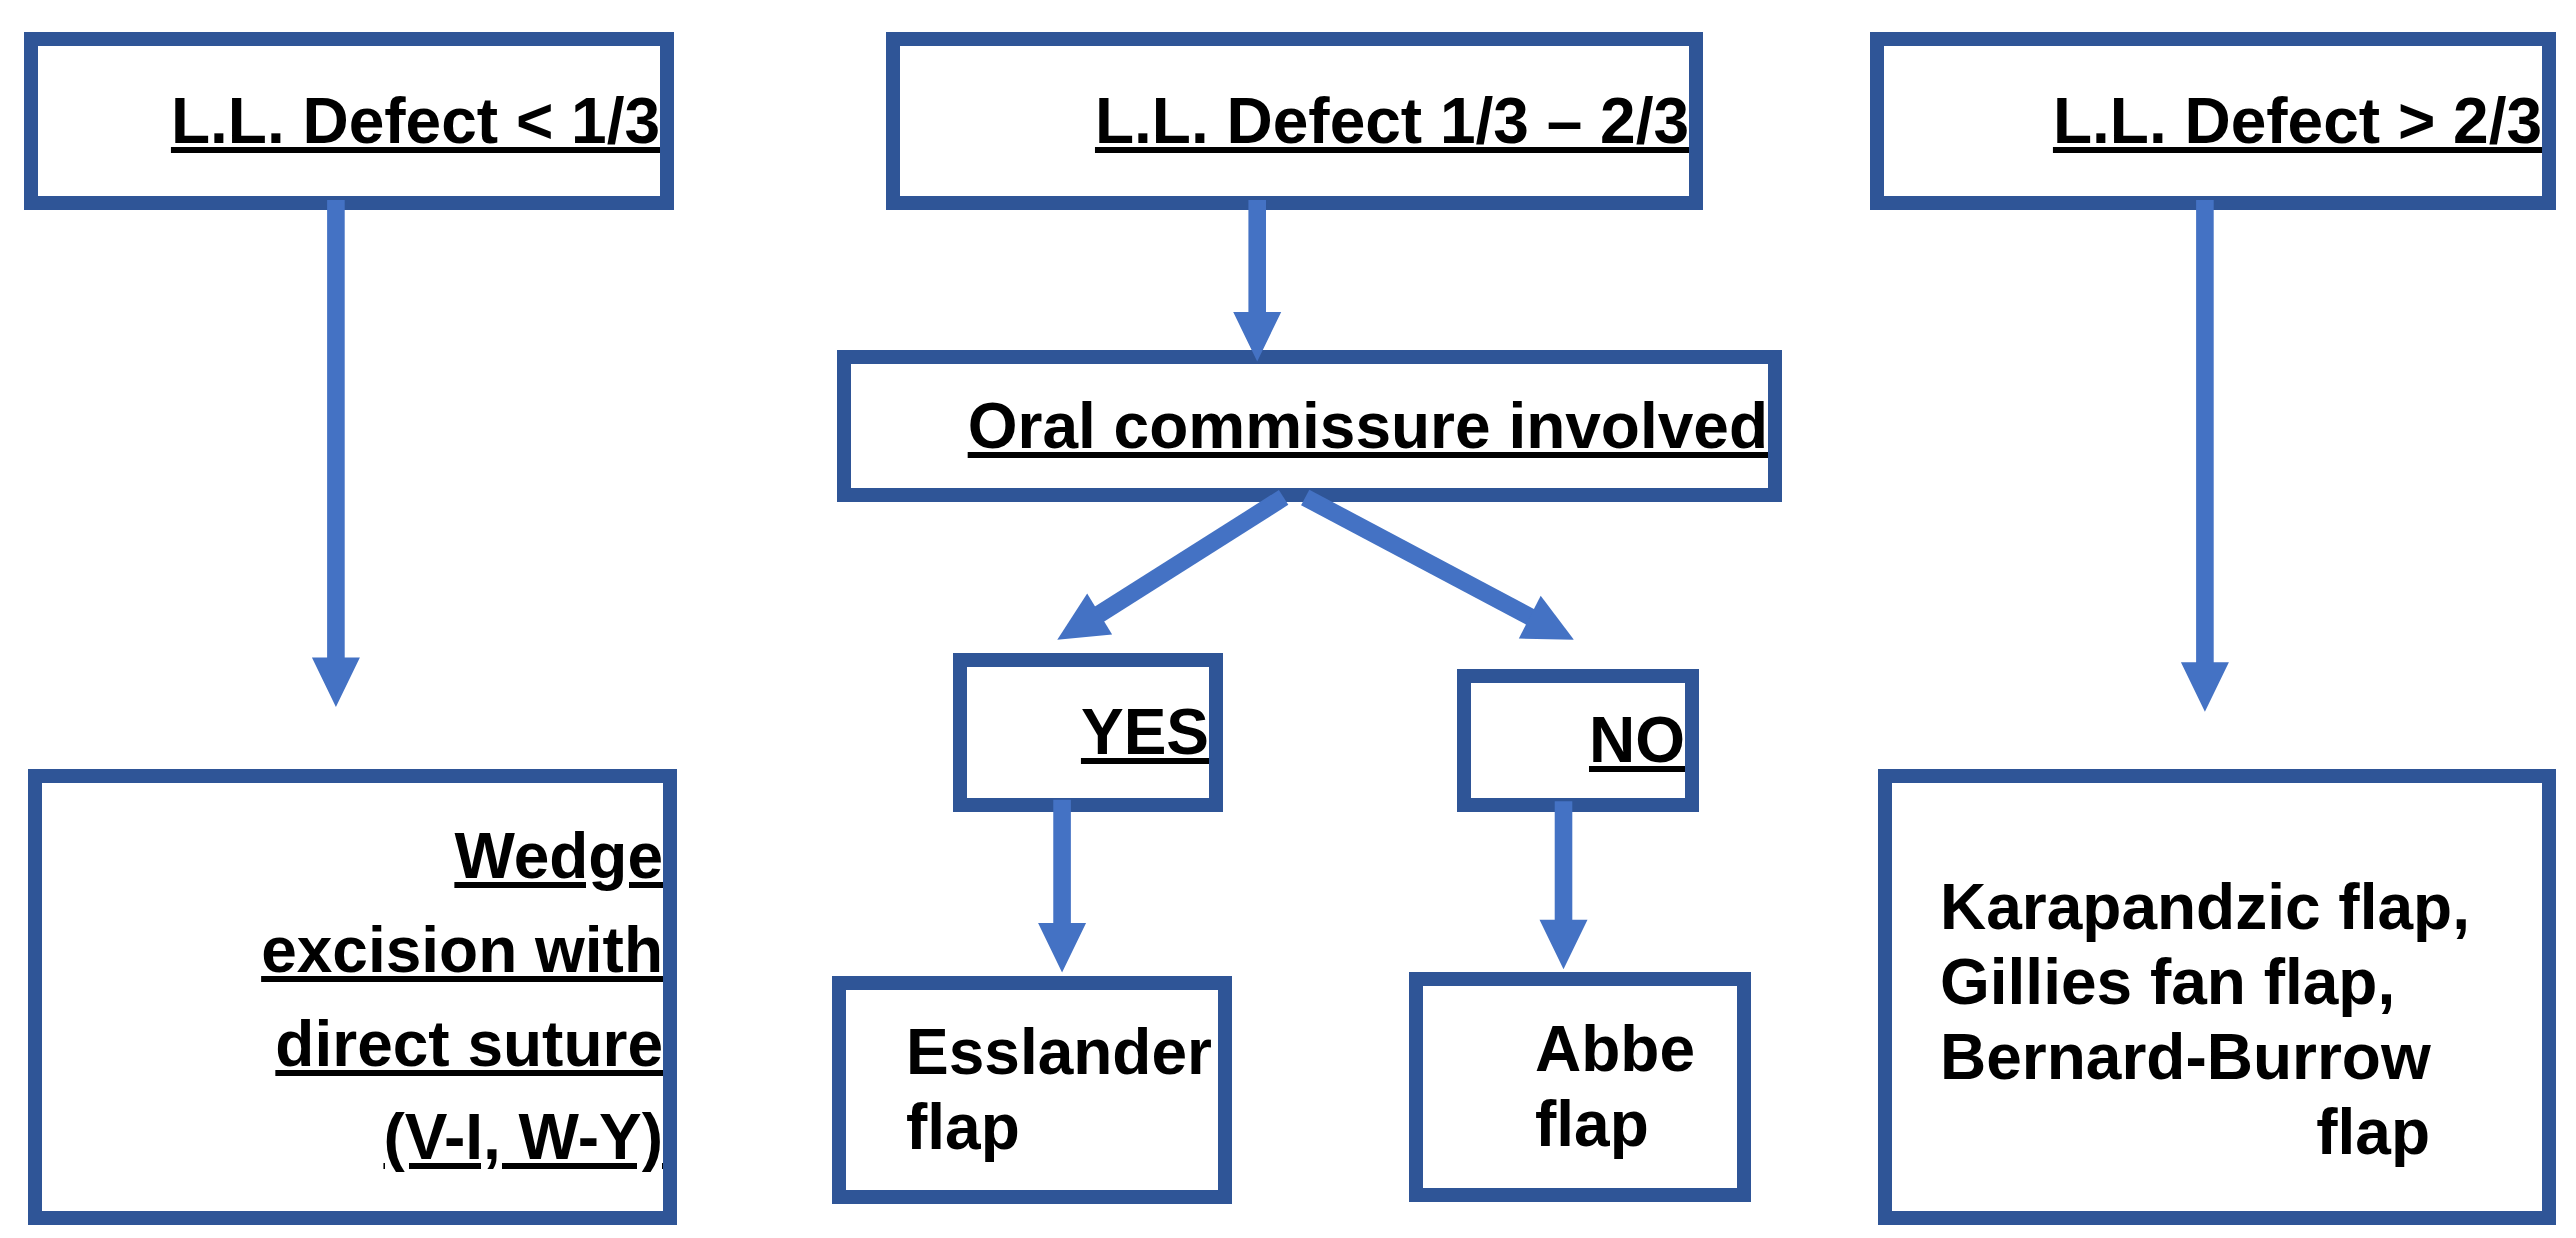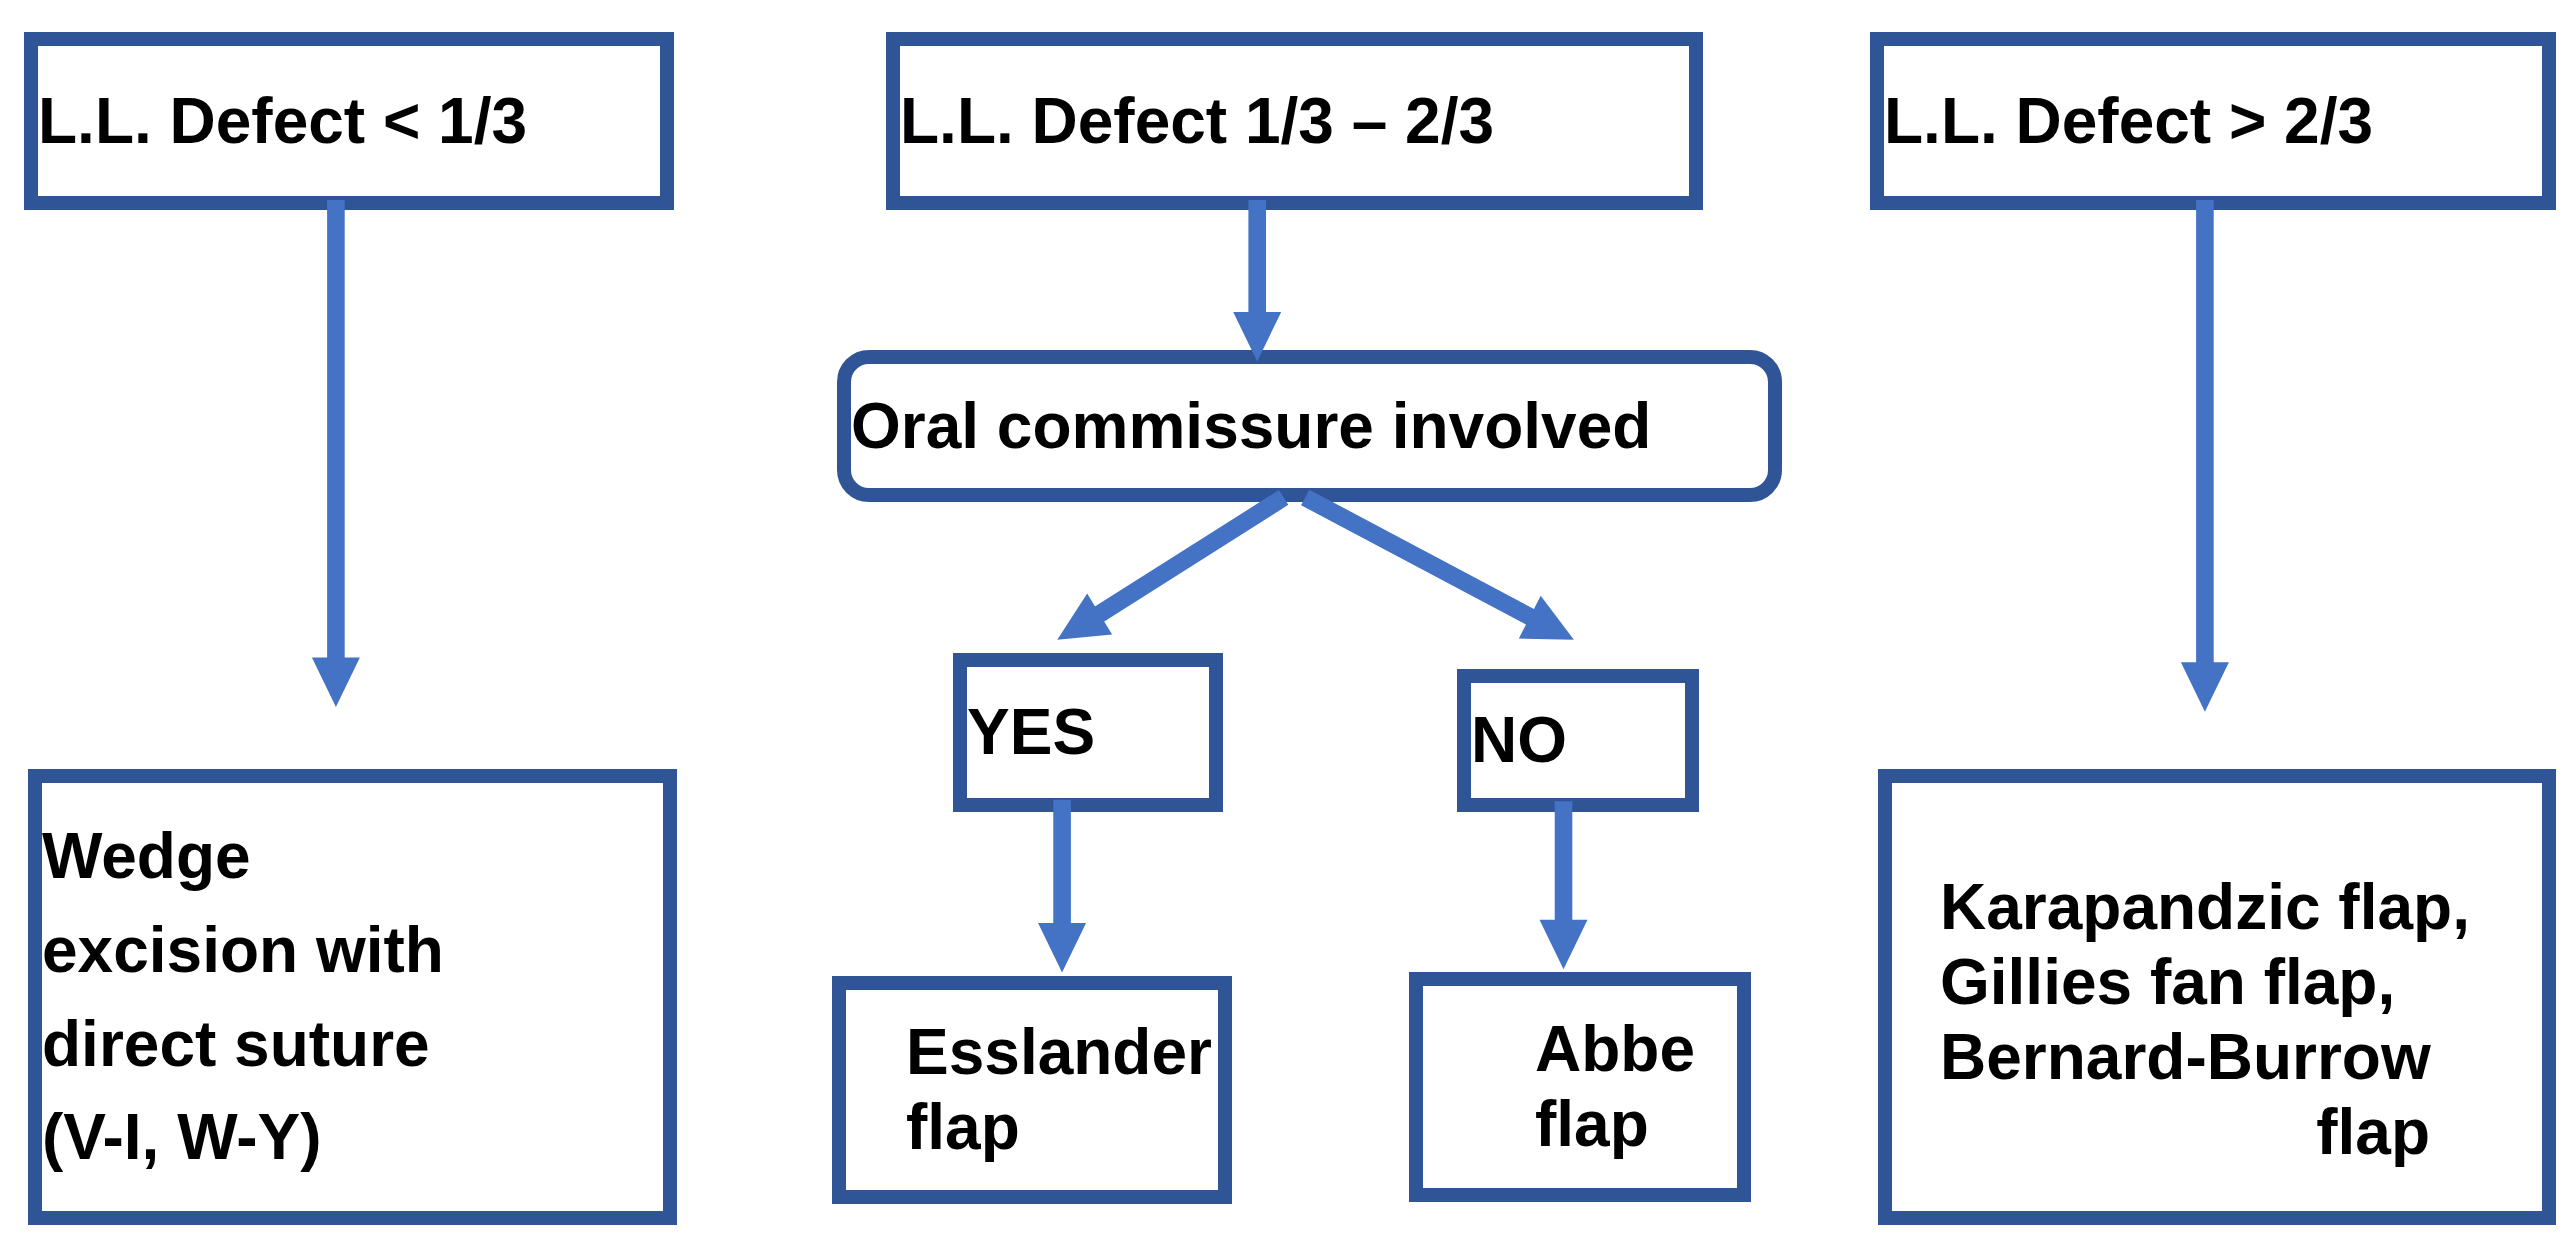--- a/index.html
+++ b/index.html
@@ -23,30 +23,30 @@
     background:var(--background);
     color:var(--text);
     font-weight:bold;
     font-size:64px;
     line-height:1.17;
     display:flex;
     flex-direction:column;
     justify-content:center;
   }
   .box .line{white-space:nowrap;}
-  .center{align-items:flex-start;text-align:center;}
+  .center{align-items:flex-end;text-align:center;text-decoration:underline;}
   .leftalign{align-items:stretch;text-align:left;}
 
   
   .b-defect-small {left:24px;   top:32px; width:650px;  height:178px;}
   .b-defect-mid   {left:886px; top:32px; width:817px; height:178px;}
   .b-defect-large {left:1870px; top:32px; width:686px;  height:178px;}
 
   
-  .b-oral {left:837px; top:350px; width:945px; height:152px;border-radius:32px;}
+  .b-oral {left:837px; top:350px; width:945px; height:152px;}
 
   
   .b-yes {left:946px; top:653px; width:270px; height:159px;margin-left:7px;}
   .b-no  {left:1457px; top:669px; width:242px; height:143px;}
 
   
   .b-esslander {left:832px; top:976px; width:400px; height:228px; padding-left:60px;}
   .b-abbe      {left:1409px; top:972px; width:342px; height:230px; padding-left:112px;}
   .b-wedge     {left:28px;   top:769px;  width:649px; height:456px;gap:19px;}
   .b-karapandzic{

